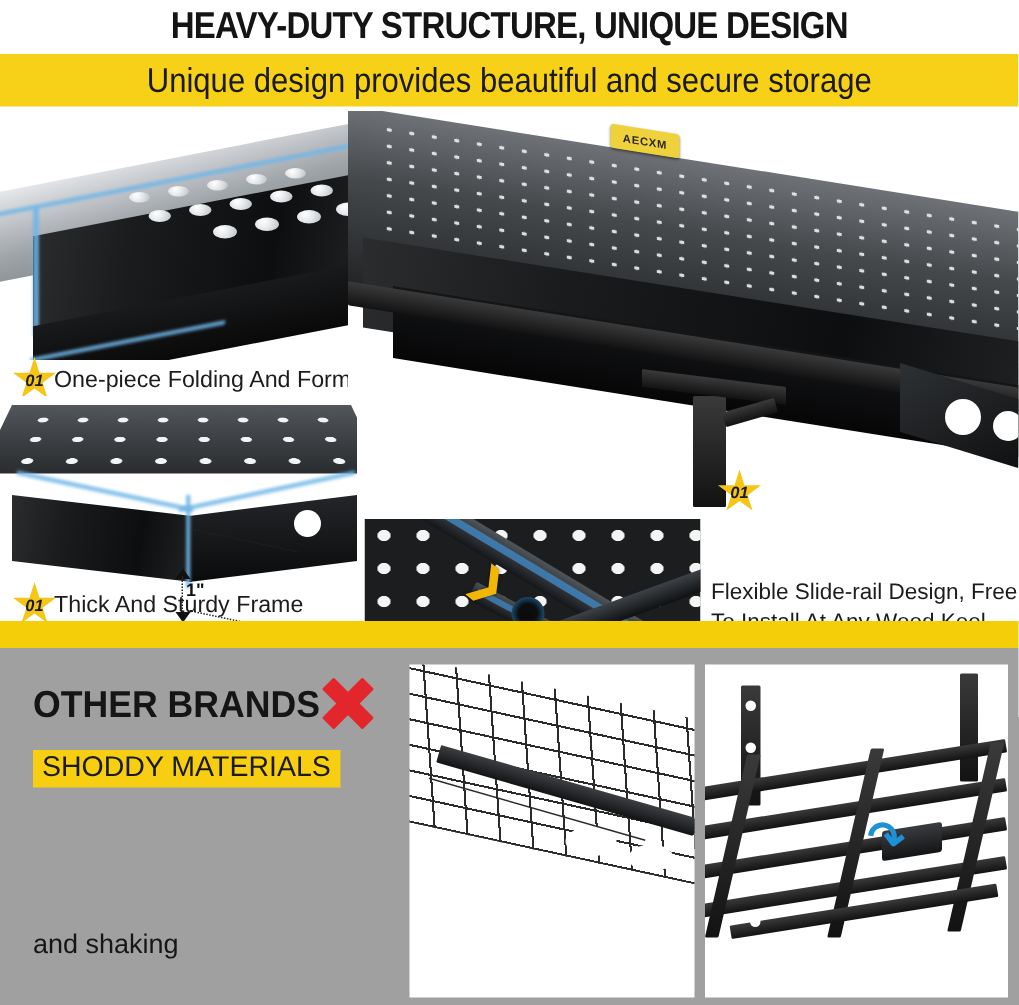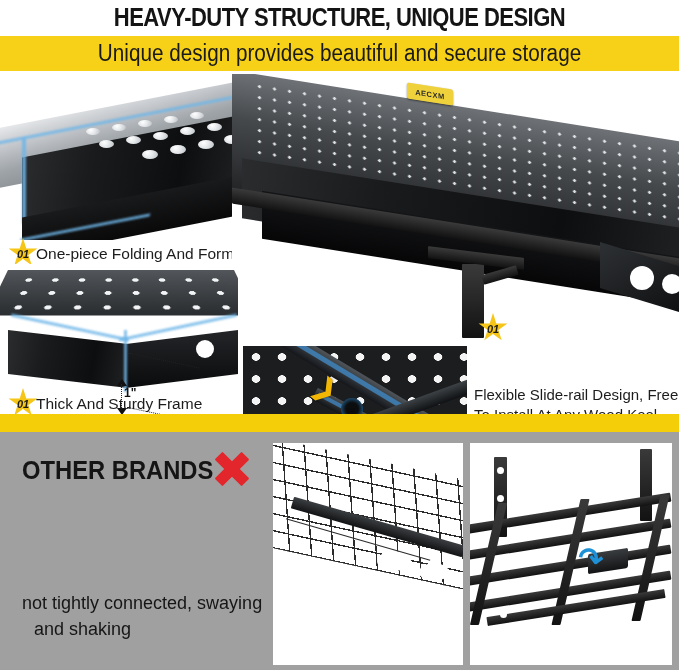--- a/index.html
+++ b/index.html
@@ -276,23 +276,23 @@
     </div>
     <div class="callout-multi" style="left:474px;top:268px;margin-top:43px;">Flexible Slide-rail Design, Free To Install At Any Wood Keel Pitch Point.</div>
   </div>
 
   <div class="divider"></div>
 
   <div class="bottom">
     <div class="ob-title">OTHER BRANDS</div>
     <div class="red-x"></div>
 
-
-    <div class="sub" style="left:22px;top:161px;">not tightly connected, swaying</div>
-    <div class="sub" style="left:34px;top:187px;">and shaking</div>
+    <div class="hl" style="left:22px;top:68px;">SHODDY MATERIALS</div>
+
+    <div class="sub" style="left:22px;top:187px;">and shaking</div>
   </div>
 
   <div class="bphoto b1">
     <div style="position:absolute;left:-10px;top:18px;width:230px;height:110px;
          transform:skewY(16deg) rotate(-4deg);">
       <div style="position:absolute;inset:0;
         background-image:
           repeating-linear-gradient(90deg,#2b2b2b 0 1.4px,transparent 1.4px 22px),
           repeating-linear-gradient(0deg,#2b2b2b 0 1.4px,transparent 1.4px 17px);"></div>
     </div>

